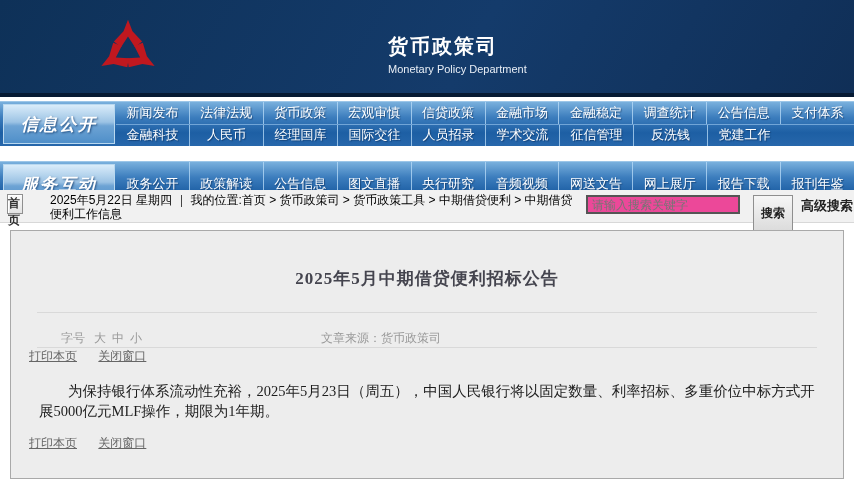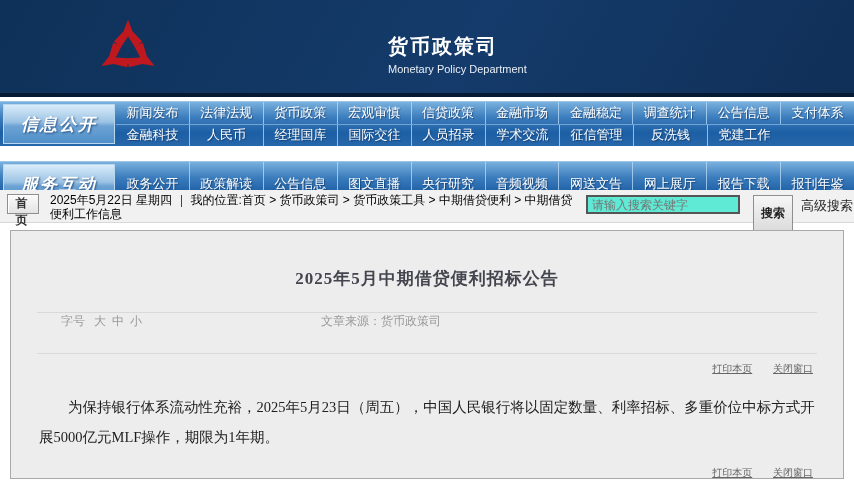--- a/index.html
+++ b/index.html
@@ -34,49 +34,49 @@
   .band-row { flex:1; display:flex; }
   .band-row.first { border-bottom:1px solid rgba(170,210,245,.55); }
   .band-cell { flex:1; display:flex; align-items:center; justify-content:center; }
   .band-cell.sep { border-right:1px solid rgba(185,220,248,.75); }
   .nav-link { color:#ffffff; font-size:13px; font-weight:normal; text-decoration:none;
               text-shadow:1px 1px 1px rgba(10,40,80,.6); white-space:nowrap; cursor:pointer; }
 
   
   .crumbbar { position:absolute; left:0; top:190px; width:854px; height:33px;
               background:#f1f1f1; border-bottom:1px solid #d8d8d8; font-size:12px; color:#555; }
-  .home-btn { position:absolute; left:7px; top:4px; width:32px; height:20px;
+  .home-btn { position:absolute; left:7px; top:4px; width:16px; height:20px;
               background:linear-gradient(#fbfbfb,#e3e3e3); border:1px solid #8f8f8f;
               box-shadow:1px 1px 0 #ffffff inset; font-size:12px; font-weight:bold;
               color:#333; letter-spacing:3px; cursor:pointer; }
   .crumb-text { position:absolute; left:50px; top:3px; width:534px; line-height:14px; color:#000000; }
   .search-input { position:absolute; left:586px; top:5px; width:154px; height:19px;
-                  border:2px solid #555; background:#5eead4; font-size:12px; color:#333;
+                  border:2px solid #555; background:#ec4899; font-size:12px; color:#333;
                   padding:0 4px; outline:none; }
   .search-btn { position:absolute; left:753px; top:5px; width:40px; height:36px;
                 background:linear-gradient(#f6f6f6,#dcdcdc); border:1px solid #8f8f8f;
                 font-size:12px; font-weight:bold; color:#222; cursor:pointer; }
-  .adv-search { position:absolute; left:801px; top:7px; font-size:13px; font-weight:normal;
+  .adv-search { position:absolute; left:801px; top:7px; font-size:13px; font-weight:bold;
                 color:#222; text-decoration:none; cursor:pointer; }
 
   
   .artbox { position:absolute; left:10px; top:230px; width:834px; height:249px;
             background:#ededed; border:1px solid #a9a9a9; }
   .art-title { text-align:center; margin-top:36px; font-size:17px; font-weight:bold;
                color:#44444e; font-family:"Liberation Serif", serif; letter-spacing:1px; }
-  .meta-row { margin:22px 26px 0 26px; height:42px; border-top:1px solid #d9d9d9;
-              border-bottom:1px solid #d9d9d9; display:flex; align-items:flex-start;
+  .meta-row { margin:22px 26px 0 26px; height:36px; border-top:1px solid #d9d9d9;
+              border-bottom:1px solid #d9d9d9; display:flex; align-items:flex-end;
               font-size:12px; color:#999;gap:12px; }
   .meta-left { margin-left:24px; display:flex; gap:9px; }
   .meta-left .fs { cursor:pointer; color:#999; }
   .meta-mid { position:absolute; left:310px; }
   .meta-right { margin-left:auto; margin-right:58px; letter-spacing:1px; }
-  .linkrow { margin:8px 30px 0 0; text-align:right; font-size:10px; }
+  .linkrow { margin:0 30px 0 0; text-align:left; font-size:12px; }
   .linkrow a { color:#666; text-decoration:underline; margin-left:18px; cursor:pointer; }
-  .art-body { margin:16px 28px 0 28px; font-size:14.5px; color:#1d1d1d; line-height:30px;
+  .art-body { margin:16px 28px 0 28px; font-size:14.5px; color:#1d1d1d; line-height:20px;
               text-indent:2em; font-family:"Liberation Serif", serif; }
   .linkrow.bottom { margin-top:14px; }
 </style>
 </head>
 <body>
 
 <div class="header">
   <svg class="emblem" viewBox="0 0 100 100">
     <g fill="#c0181f">
       <path d="M50,6 L57,24 L72,40 L61,49 L50,32 L39,49 L28,40 L43,24 Z"></path>

